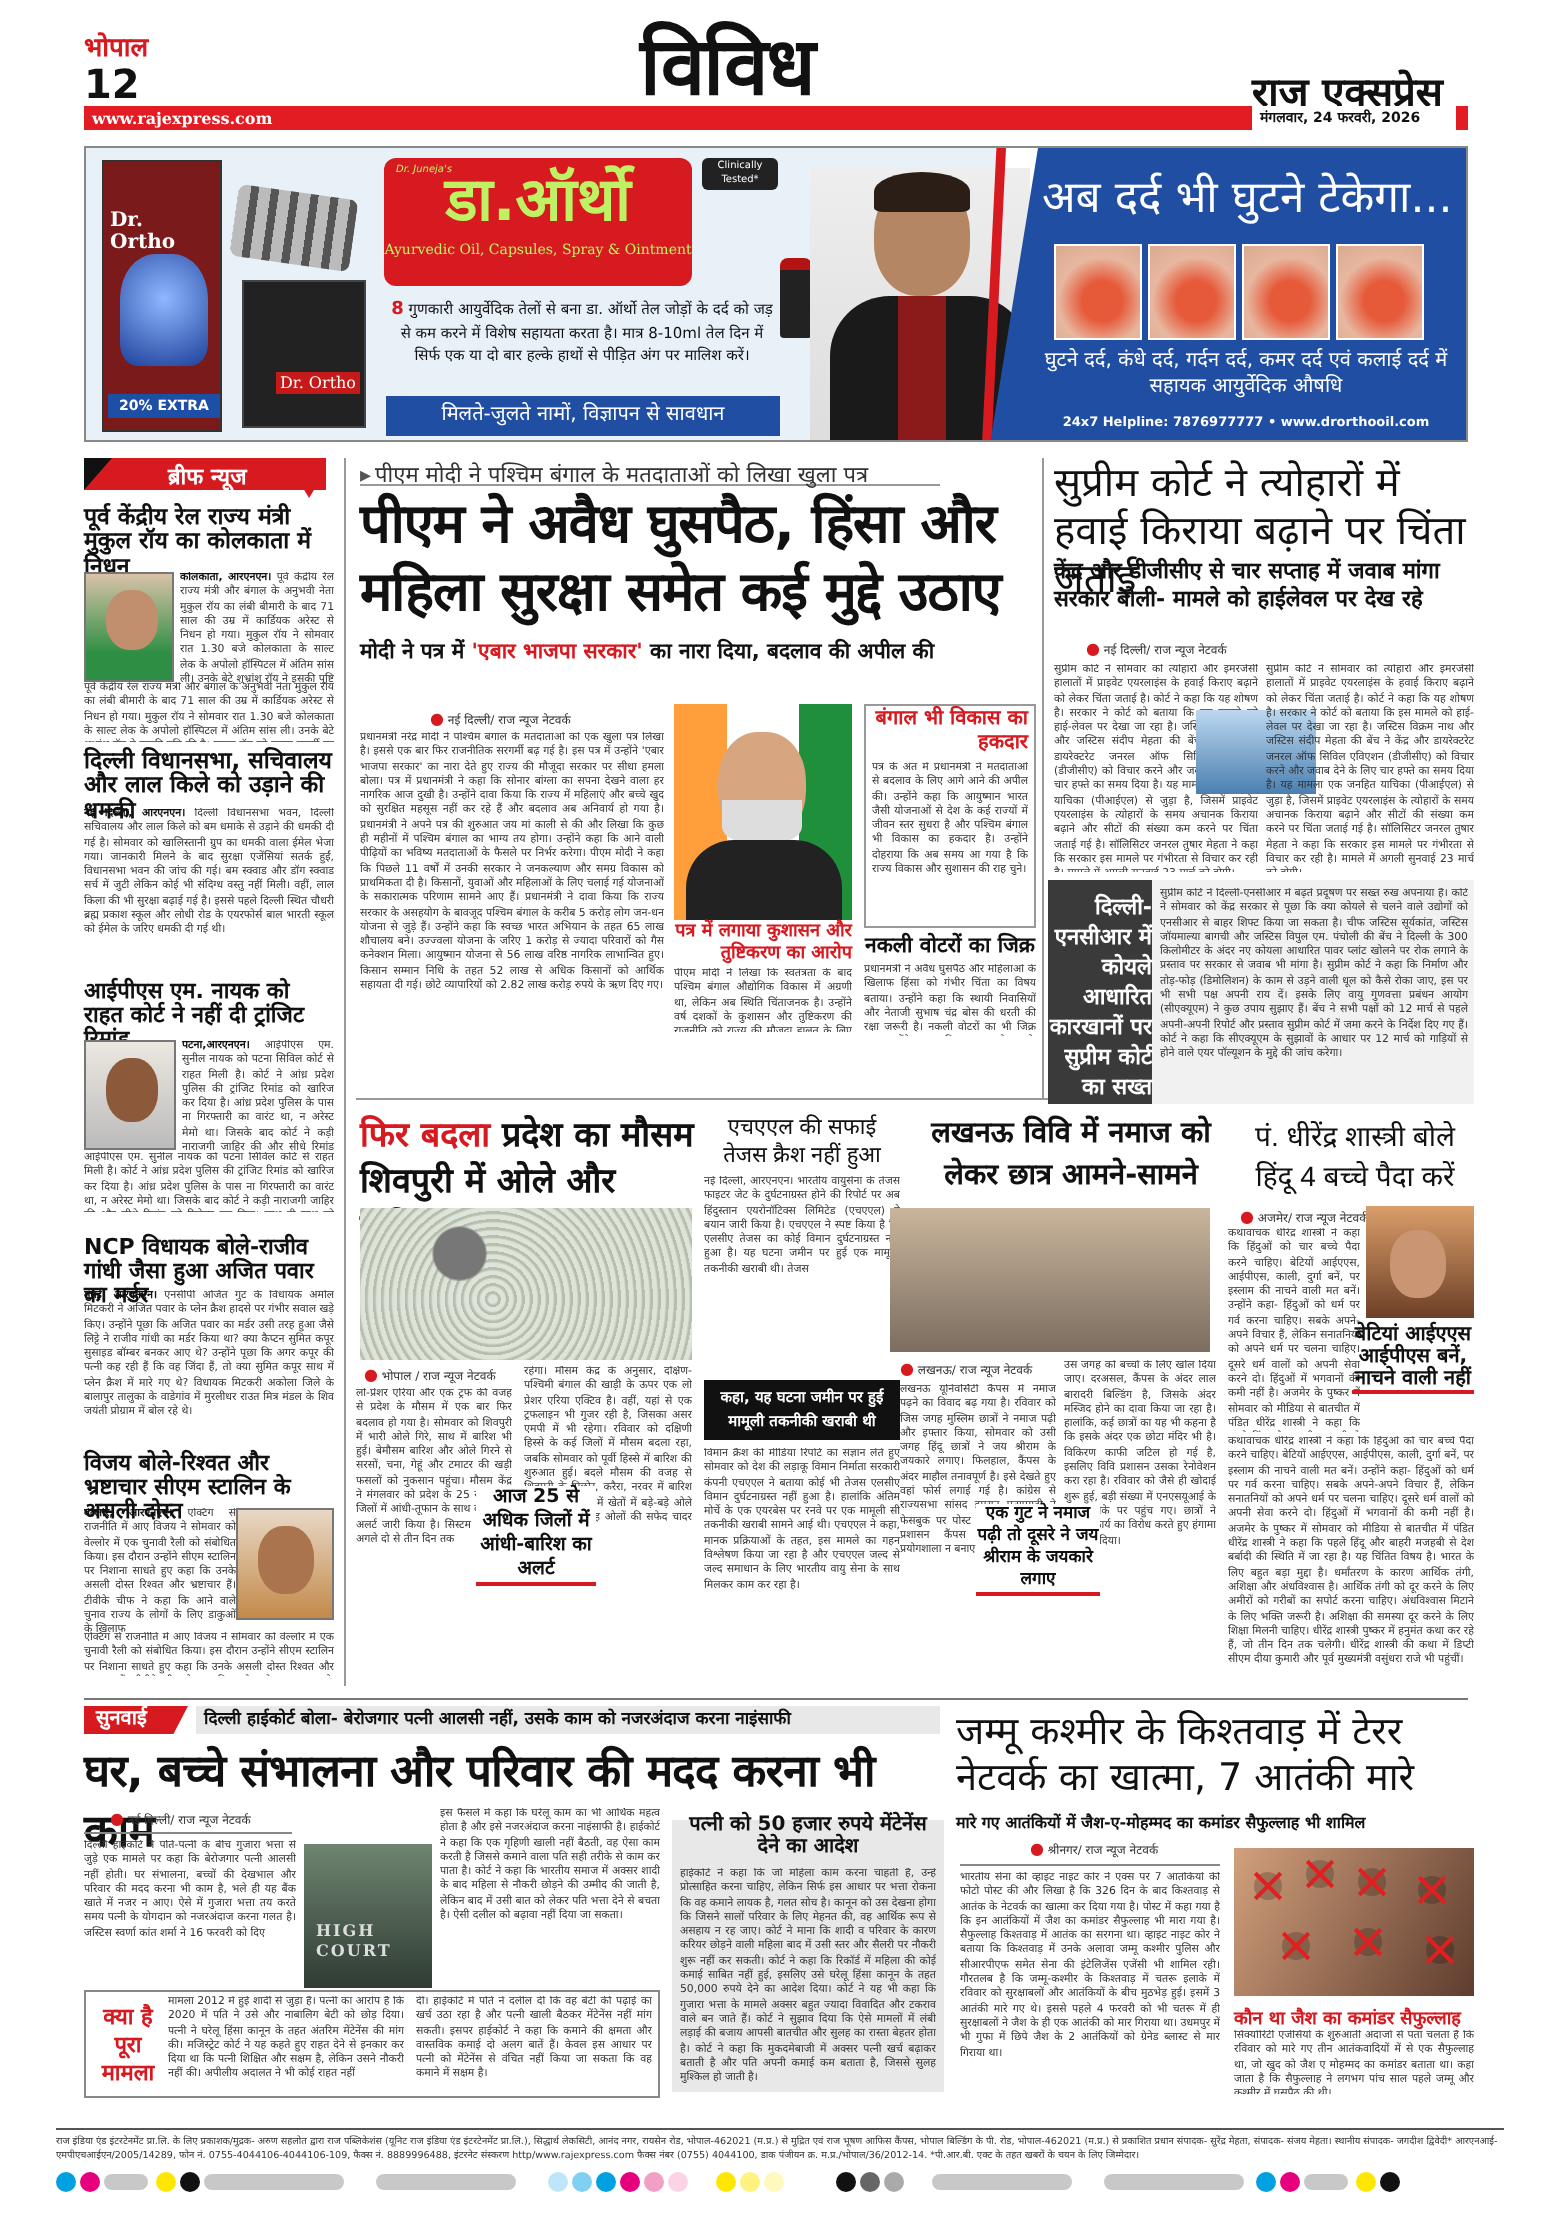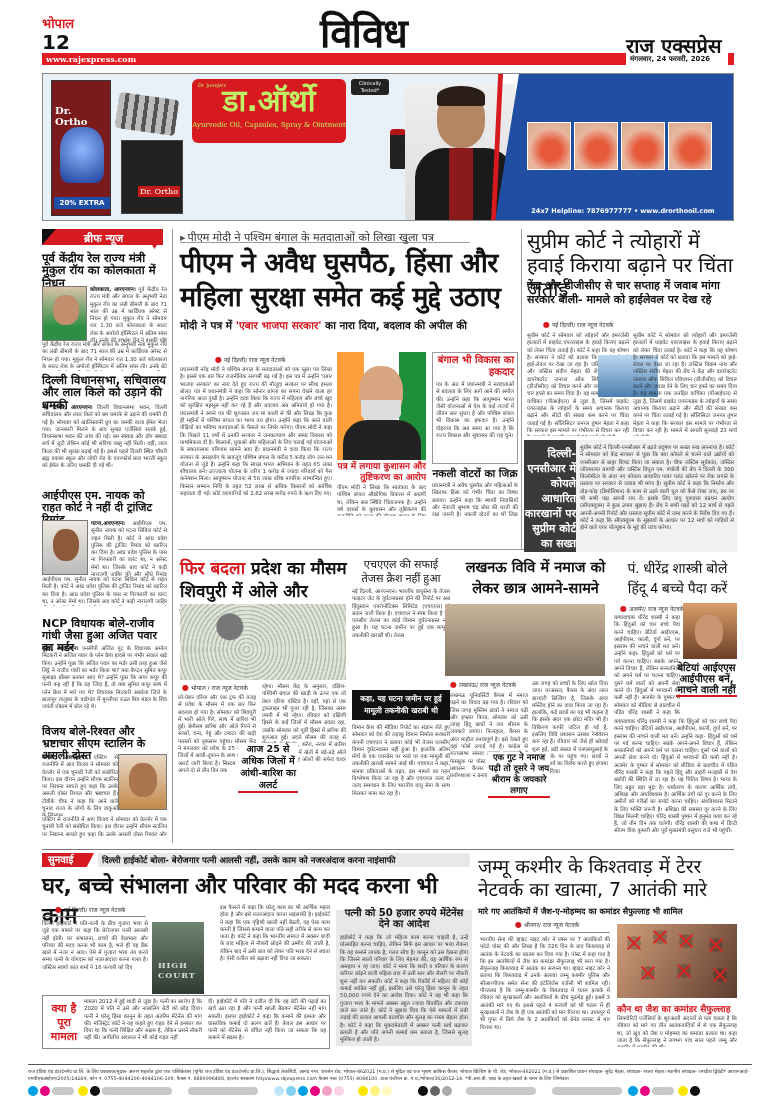--- a/index.html
+++ b/index.html
@@ -88,21 +88,21 @@
 #lko-photo{left:445px;top:604px;width:160px;height:72px;background:linear-gradient(#c9b59b,#7b6d5f)}
 #lko-quote{left:488px;top:752px;width:62px;font-size:8.5px;line-height:11px;font-weight:bold;text-align:center;border-bottom:2px solid #d71920;background:#fff}
 #dhi-hl{left:618px;top:558px;width:119px;font-size:14px;line-height:20px;text-align:center}
 #dhi-photo{left:683px;top:603px;width:54px;height:56px;background:linear-gradient(#d99e6a,#6d3f27)}
 #dhi-quote{left:676px;top:662px;width:61px;font-size:10px;line-height:11px;font-weight:bold;text-align:center;border-bottom:2px solid #d71920}
 
 #hrule-b{left:42px;top:849px;width:692px;height:1px;background:#777}
 #sun-tag{left:42px;top:853px;width:52px;height:14px;background:#d71920;color:#fff;font-size:10px;font-weight:bold;padding-left:6px;line-height:14px;clip-path:polygon(0 0,100% 0,86% 100%,0 100%)}
 #sun-kick{left:98px;top:853px;width:372px;height:14px;background:#e8e8e8;font-size:8.5px;font-weight:bold;line-height:14px;padding-left:4px}
 #sun-hl{left:42px;top:869px;width:430px;font-size:22px;font-weight:bold;letter-spacing:-0.3px}
-#hc-photo{left:152px;top:922px;width:52px;height:72px;background:linear-gradient(#6f8570,#2f3b33)}
+#hc-photo{left:152px;top:922px;width:64px;height:72px;background:linear-gradient(#6f8570,#2f3b33)}
 #hc-photo span{position:absolute;left:6px;top:38px;color:#ddd;font-size:8px;font-weight:bold;font-family:"DejaVu Serif",serif;letter-spacing:1px}
 #kya-box{left:42px;top:995px;width:288px;height:54px;border:1px solid #888}
 #kya-lbl{left:48px;top:1002px;width:32px;font-size:11px;line-height:14px;font-weight:bold;color:#d71920;text-align:center}
 #maint-box{left:336px;top:910px;width:136px;height:136px;background:#e8e8e8}
 #jk-hl{left:478px;top:855px;width:262px;font-size:19px;line-height:23px}
 #jk-sub{left:478px;top:905px;width:262px;font-size:8px;font-weight:bold;text-align:left}
 #jk-photo{left:617px;top:924px;width:120px;height:74px;background:linear-gradient(120deg,#d2a07c,#5e3c2e)}
 .xmark{position:absolute;width:14px;height:14px;border-radius:50%;background:rgba(0,0,0,.2)}
 .xmark::before,.xmark::after{content:"";position:absolute;left:6px;top:-2px;width:2px;height:18px;background:#e02020}
 .xmark::before{transform:rotate(45deg)}.xmark::after{transform:rotate(-45deg)}
@@ -135,35 +135,39 @@
   <div class="abs" id="ad-caps"></div>
   <div class="abs" id="ad-box2">
       <span class="l">Dr. Ortho</span>
     </div>
   <div class="abs" id="ad-logo">
     <span class="sm">Dr. Juneja's</span>
     <div class="big">डा.ऑर्थो</div>
     <div class="sub">Ayurvedic Oil, Capsules, Spray &amp; Ointment</div>
   </div>
   <div class="abs" id="ad-clin">Clinically Tested*</div>
+  <div class="abs" id="ad-desc"><span class="n">8</span><span> गुणकारी आयुर्वेदिक तेलों से बना डा. ऑर्थो तेल जोड़ों के दर्द को जड़ से कम करने में विशेष सहायता करता है। मात्र 8-10ml तेल दिन में सिर्फ एक या दो बार हल्के हाथों से पीड़ित अंग पर मालिश करें।</span></div>
+  <div class="abs" id="ad-warn">मिलते-जुलते नामों, विज्ञापन से सावधान</div>
   <div class="abs" id="ad-bottle"></div>
   <div class="abs" id="ad-man">
     <div class="body"></div>
       <div class="shirt"></div>
       <div class="head"></div>
       <div class="hair"></div>
   </div>
   <div class="abs" id="ad-redline"></div>
   <div class="abs" id="ad-blue"></div>
+  <div class="abs" id="ad-tag">अब दर्द भी घुटने टेकेगा...</div>
   <div class="abs" id="ad-imgs">
     <div></div>
       <div></div>
       <div></div>
       <div></div>
   </div>
+  <div class="abs" id="ad-sym">घुटने दर्द, कंधे दर्द, गर्दन दर्द, कमर दर्द एवं कलाई दर्द में सहायक आयुर्वेदिक औषधि</div>
   <div class="abs" id="ad-help">24x7 Helpline: 7876977777 • www.drorthooil.com</div>
 </div>
 
 <div class="abs vrule" style="left:172px;top:229px;height:614px"></div>
 <div class="abs vrule" style="left:521px;top:229px;height:320px"></div>
 <div class="abs" style="left:178px;top:549px;width:556px;height:1px;background:#999"></div>
 
 <div class="abs" id="brief-hdr">
     <span>ब्रीफ न्यूज</span>
   </div>

